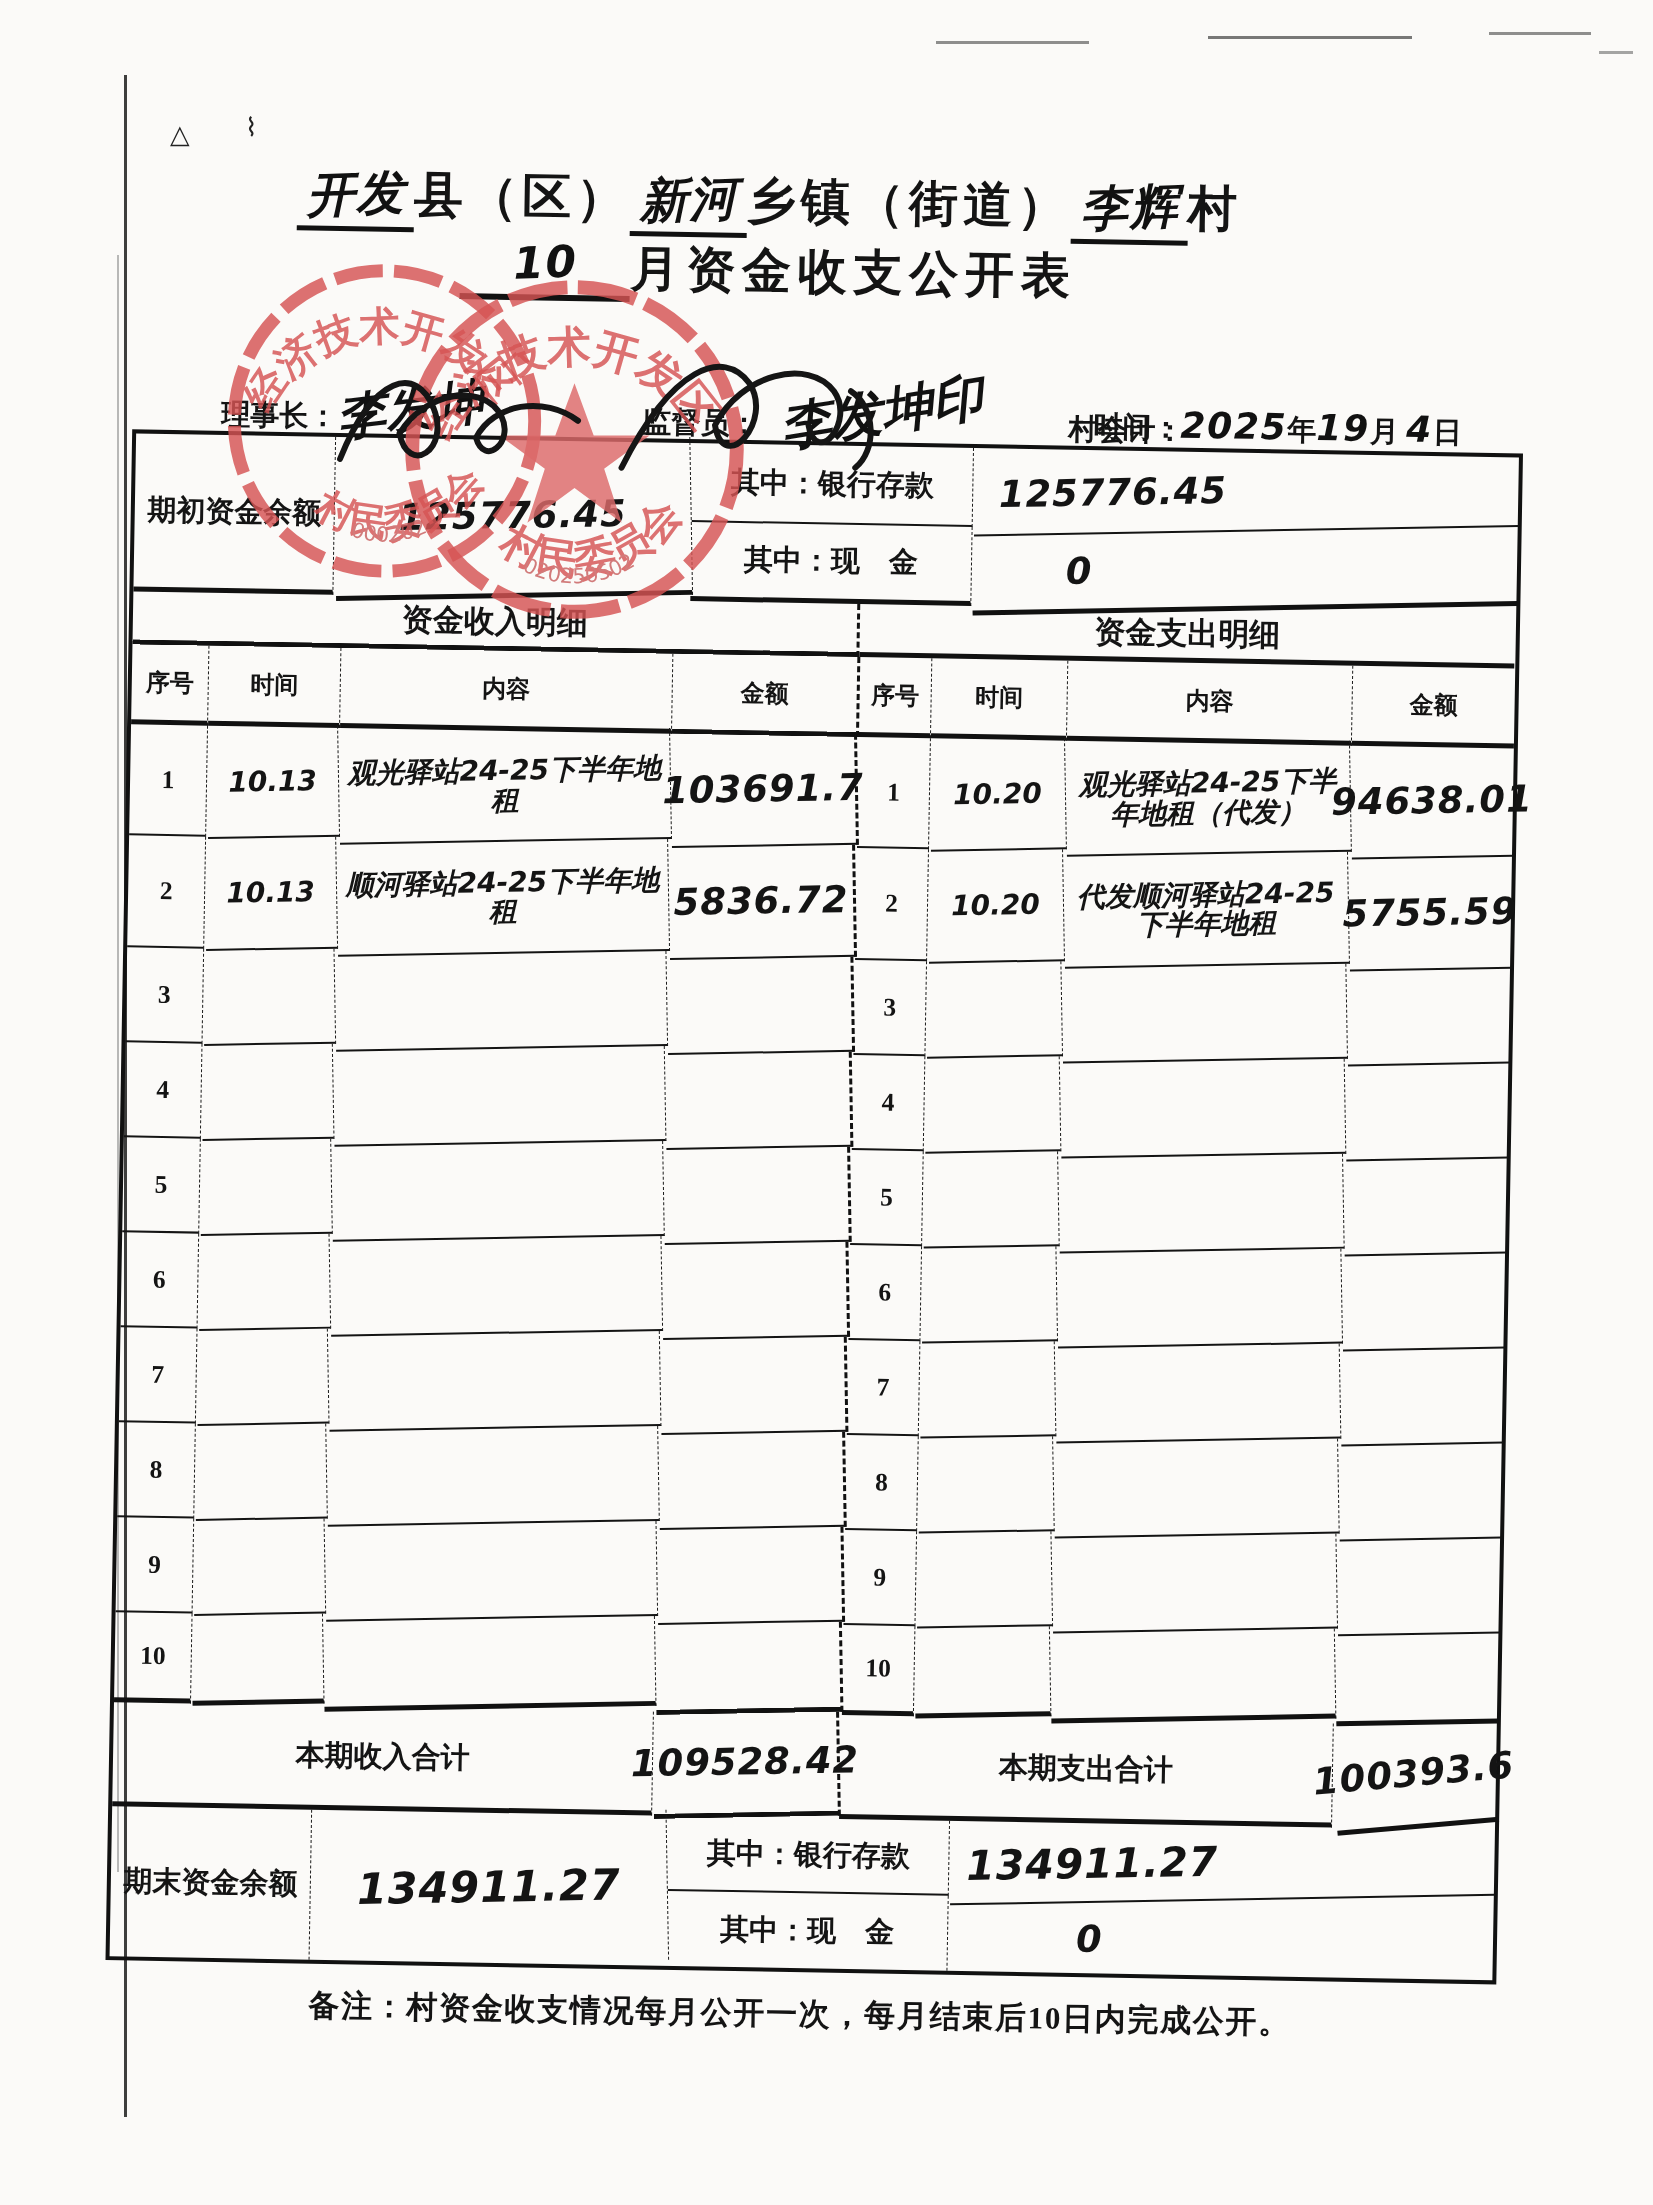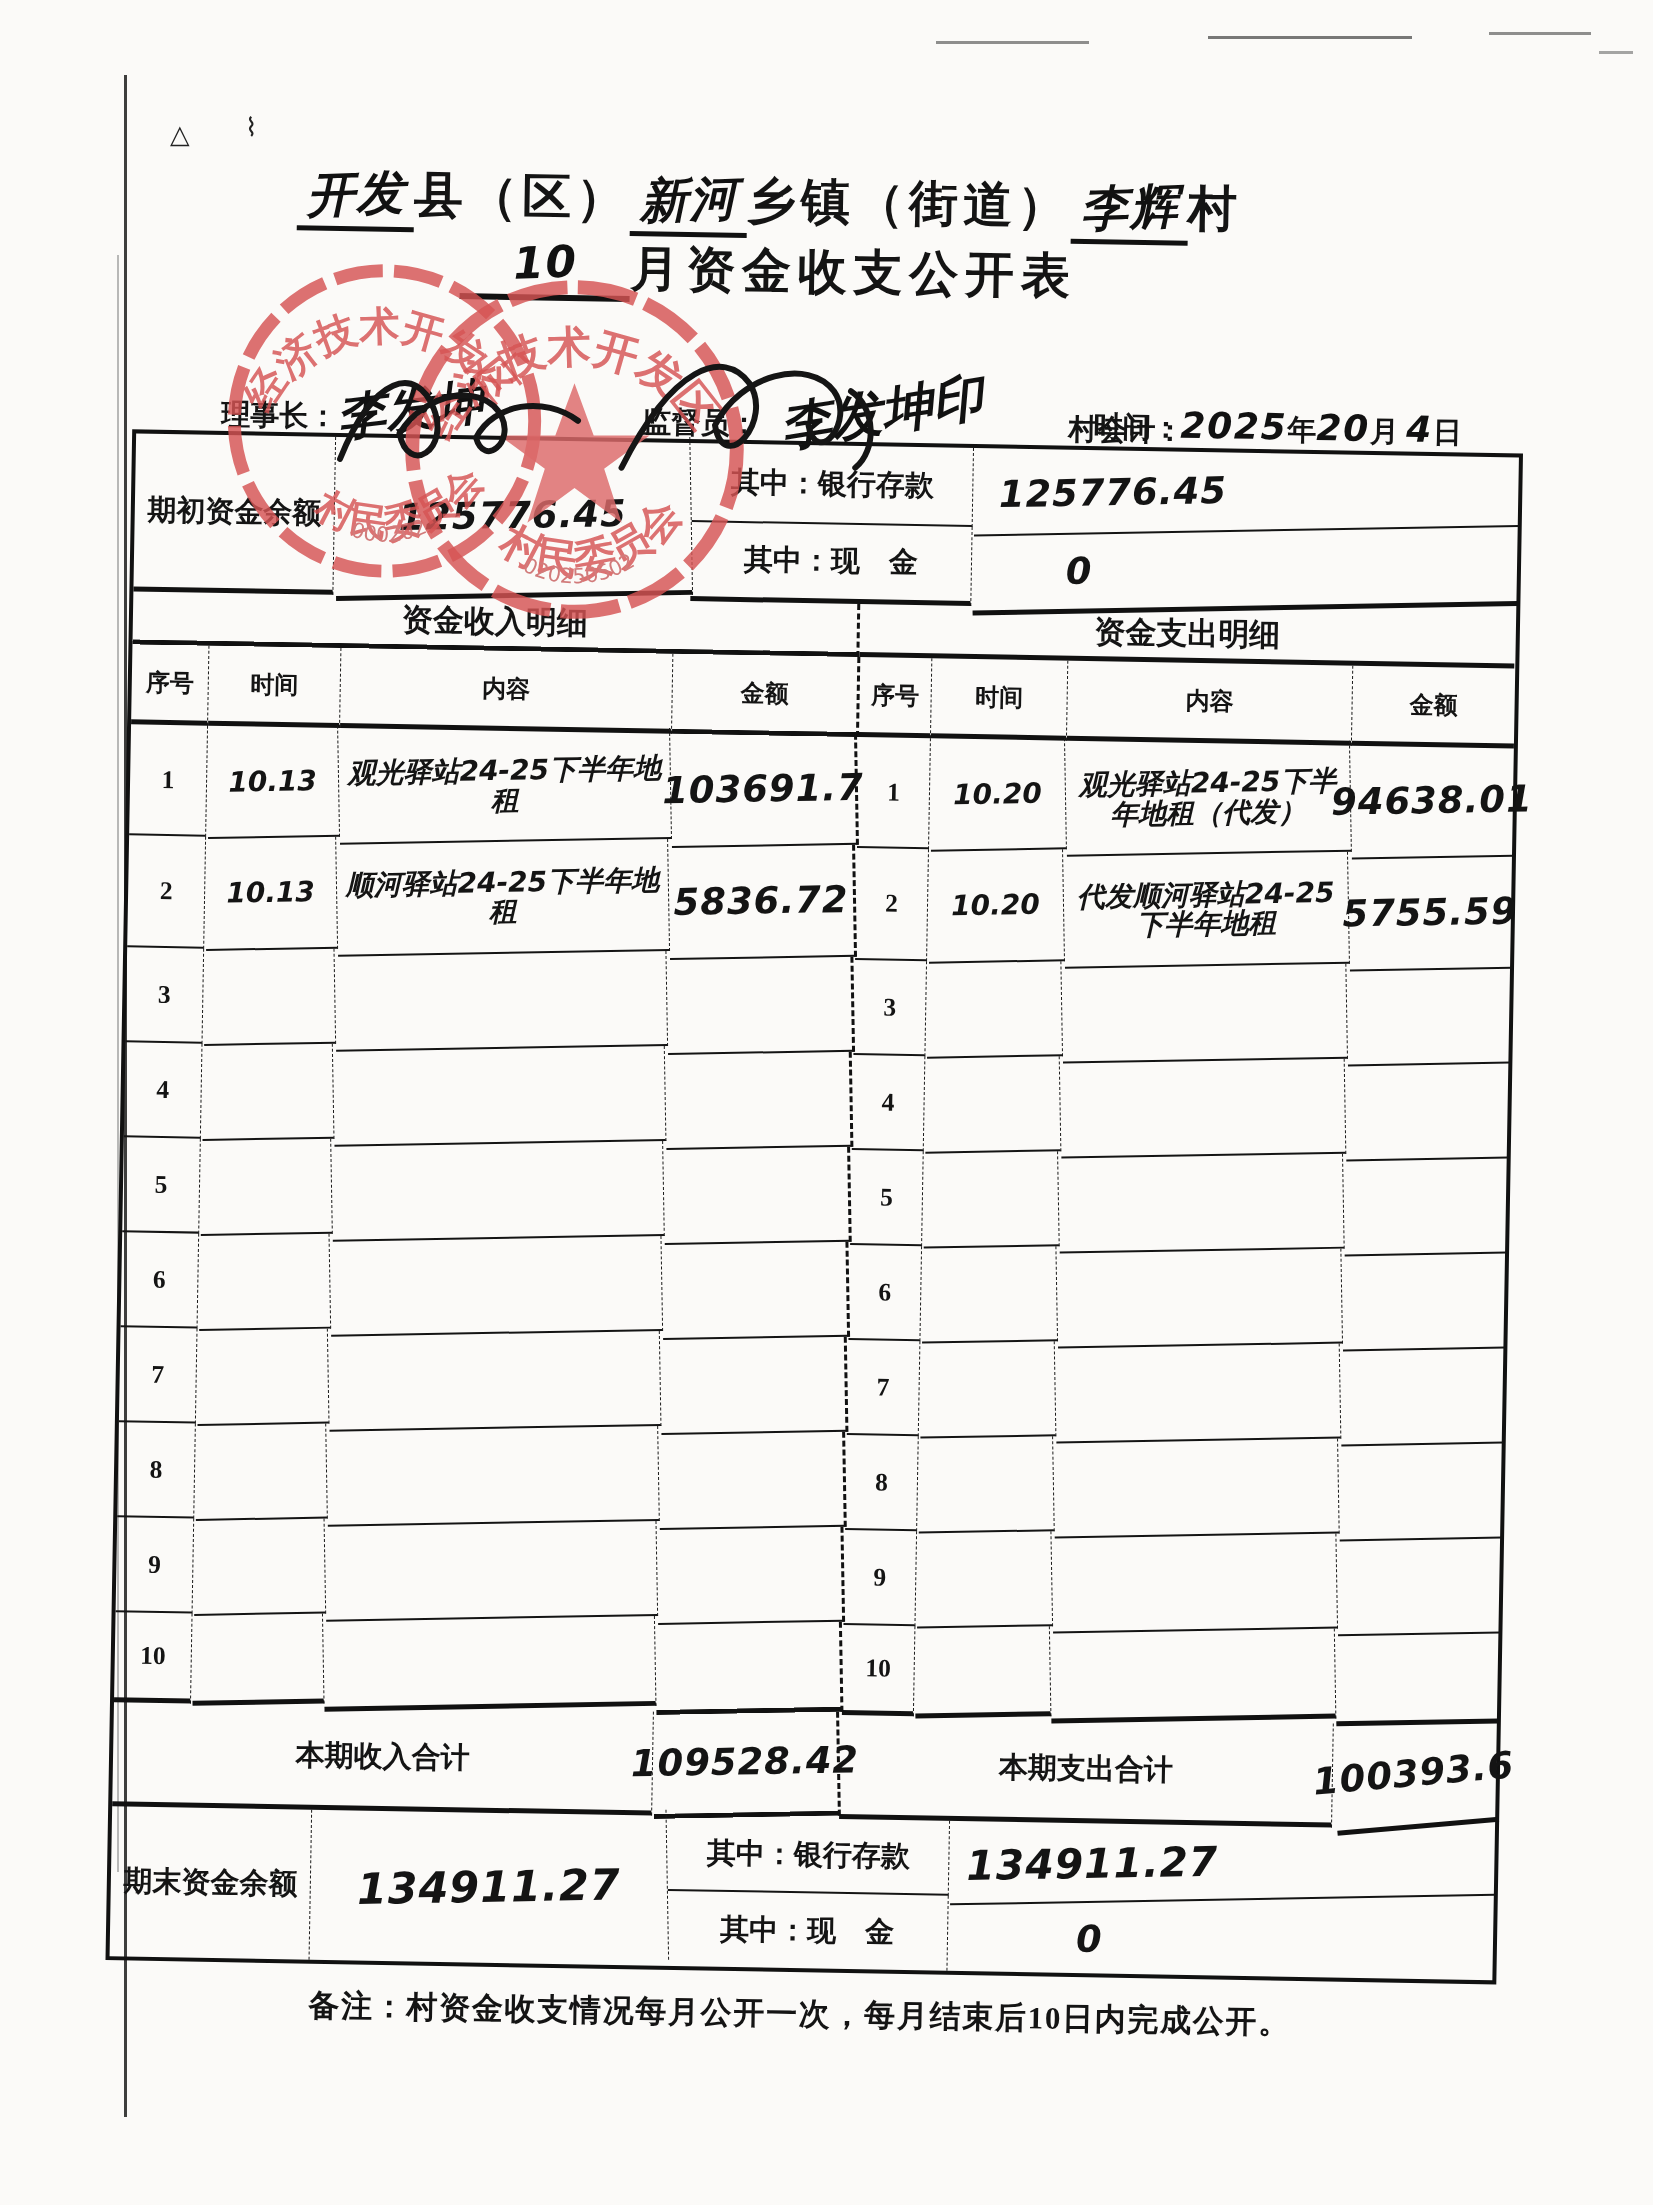--- a/index.html
+++ b/index.html
@@ -67,21 +67,21 @@
       <span class="month-blank"><span class="hw">10</span></span><span>月资金收支公开表</span>
     </div>
 
     <div class="officials">
       <span class="off-item" style="left:89px;top:8.5px">理事长：</span>
       <span class="off-item hw" style="left:204px;top:-12px;font-size:49px;transform:rotate(-8deg)">李发坤</span>
       <span class="off-item" style="left:510px;top:8.5px">监督员：</span>
       <span class="off-item hw" style="left:647px;top:-18.7px;font-size:51px;transform:rotate(-10deg)">李发坤印</span>
       <span class="off-item" style="left:936px;top:8.5px">村会计：</span>
       <span class="off-item" style="left:961px;top:1.7px">
-        <span>时间：</span><span class="hw date-hw">2025</span><span>年</span><span class="hw date-hw">20</span><span>月</span> <span class="hw date-hw">4</span><span>日</span>
+        <span>时间：</span><span class="hw date-hw">2025</span><span>年</span><span class="hw date-hw">19</span><span>月</span> <span class="hw date-hw">4</span><span>日</span>
       </span>
     </div>
 
     <div class="tbl">
 
       <div class="grid" style="grid-template-columns:200px 357px 281px 545px;grid-template-rows:79px 79px;">
         <div class="cell thickb" style="grid-row:1/3">期初资金余额</div>
         <div class="cell thickb hwcell amount" style="grid-row:1/3">125776.45</div>
         <div class="cell">其中：银行存款</div>
         <div class="cell last hwcell amount" style="justify-content:flex-start;padding-left:25.5px">125776.45</div>

